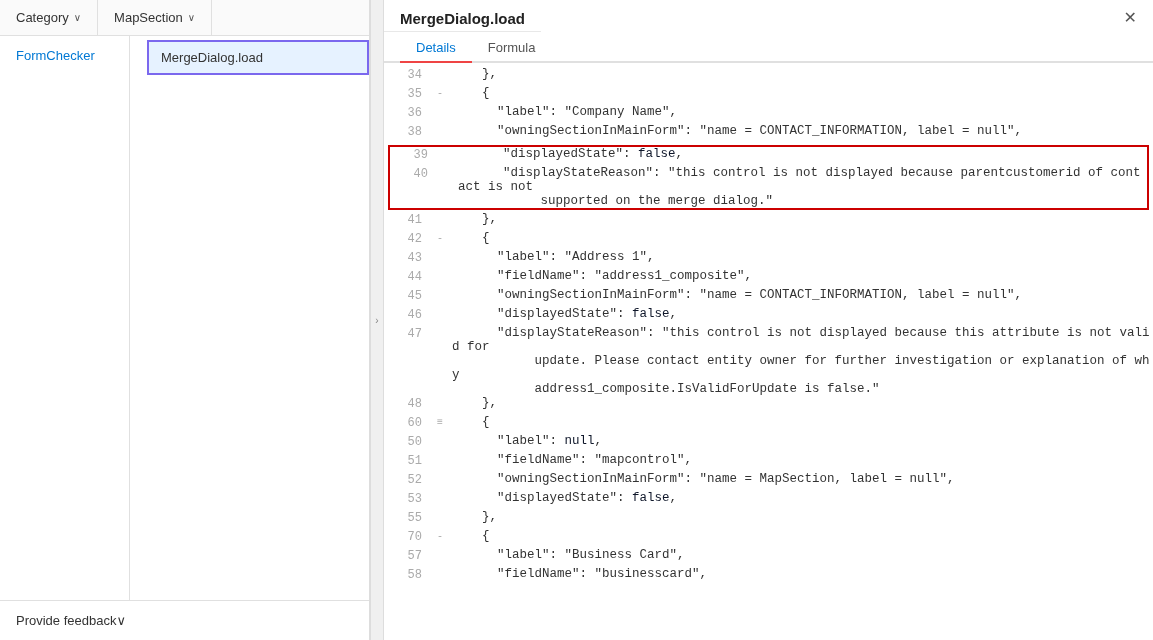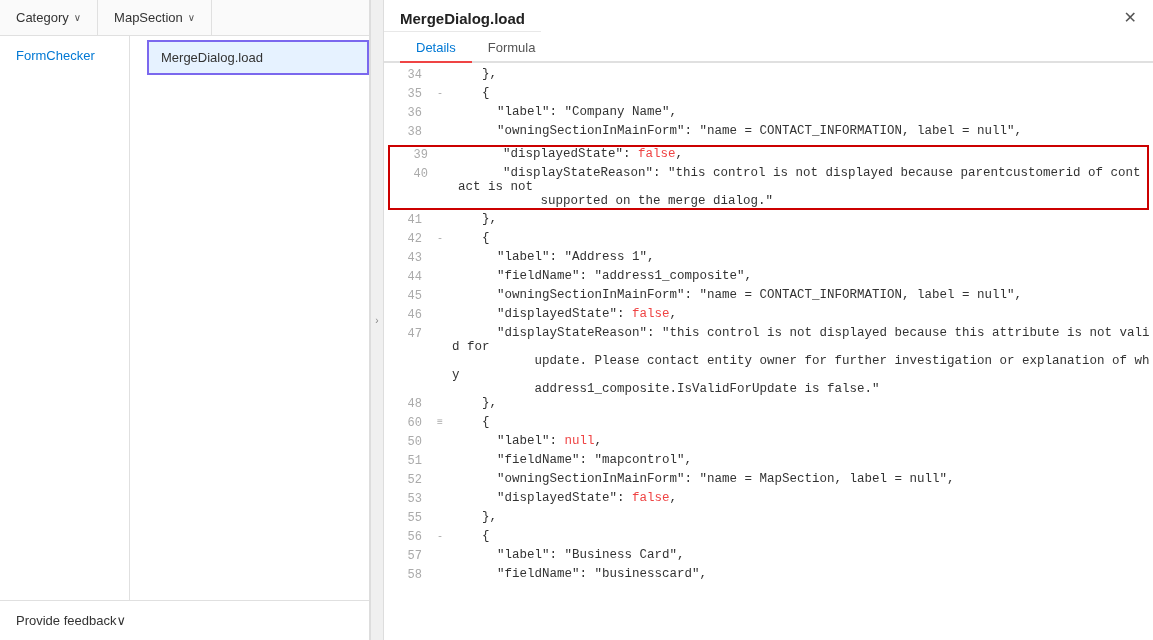--- a/index.html
+++ b/index.html
@@ -42,21 +42,21 @@
     .tab.active { color: #0078d4; border-bottom: 2px solid #ef4444; font-weight: 500; text-align: center; }
 
     
     .code-area { flex: 1; overflow-y: auto; overflow-x: auto; padding: 4px 0; background: #fff; }
 
     .code-line { display: flex; flex-direction: row; align-items: flex-start; min-height: 19px; font-family: 'Consolas', 'Courier New', monospace; font-size: 12.5px; }
 
     .line-num { min-width: 48px; text-align: right; padding-right: 10px; color: #aaa; user-select: none; font-size: 12px; padding-top: 1px; flex-shrink: 0; }
     .line-fold { width: 16px; text-align: center; color: #aaa; font-size: 10px; user-select: none; flex-shrink: 0; padding-top: 2px; }
     .line-content { flex: 1; padding-left: 4px; white-space: pre-wrap; word-break: break-all; color: #333; }
-    .kw { color: #ef4444; }
+    .kw { color: #0f172a; }
 
     .close-btn { position: absolute; top: 4px; right: 8px; font-size: 16px; cursor: pointer; color: #555; background: none; border: none; padding: 4px 8px; }
     .right-title-row { position: relative; display: flex; align-items: center; }
   </style>
 </head>
 <body>
 
 <div class="app-container">
 
   <div class="left-panel">
@@ -203,21 +203,21 @@
           <span class="line-num">53</span>
           <span class="line-fold"></span>
           <span class="line-content">      "displayedState": <span class="kw">false</span>,</span>
         </div>
         <div class="code-line">
           <span class="line-num">55</span>
           <span class="line-fold"></span>
           <span class="line-content">    },</span>
         </div>
         <div class="code-line">
-          <span class="line-num">56</span>
+          <span class="line-num">70</span>
           <span class="line-fold">-</span>
           <span class="line-content">    {</span>
         </div>
         <div class="code-line">
           <span class="line-num">57</span>
           <span class="line-fold"></span>
           <span class="line-content">      "label": "Business Card",</span>
         </div>
         <div class="code-line">
           <span class="line-num">58</span>

